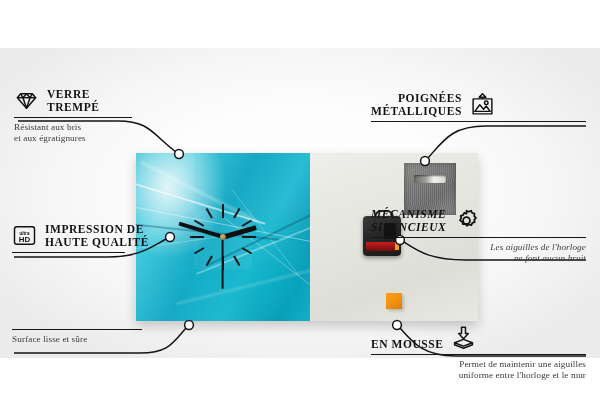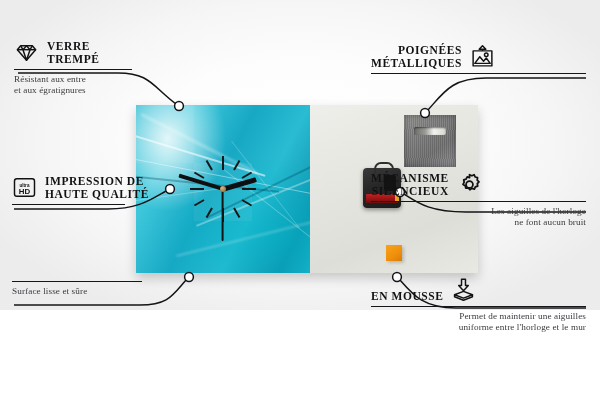--- a/index.html
+++ b/index.html
@@ -7,20 +7,21 @@
     width:600px;height:400px;overflow:hidden;
     font-family:"Liberation Serif",serif;
     background:#ffffff;
     position:relative;
   }
   #stage{
     position:absolute;inset:0;width:600px;height:310px;
     background:
       radial-gradient(ellipse 58% 62% at 50% 46%, #ffffff 0%, #fdfdfd 42%, #f6f6f6 72%, #ececec 100%),
       linear-gradient(100deg,#e9e9e9 0%,#f7f7f7 18%,#ffffff 46%,#fafafa 72%,#e8e8e8 100%);
+    margin-top: 48px;
   }
 
   
   .product{
     position:absolute;left:136px;top:105px;width:342px;height:168px;
     box-shadow:0 5px 11px rgba(0,0,0,.20);
   }
   .panel-front{
     position:absolute;left:0;top:0;width:174px;height:168px;
     background:
@@ -223,21 +224,21 @@
             <path d="M12 5.6 L15.4 9.3"></path>
         </g>
       </svg>
       <div class="co-title">
         <span>VERRE</span><br>
         <span>TREMPÉ</span>
       </div>
     </div>
     <div class="co-rule" style="width:118px;"></div>
     <div class="co-desc">
-      <span>Résistant aux entre</span><br>
+      <span>Résistant aux bris</span><br>
       <span>et aux égratignures</span>
     </div>
   </div>
 
   <div class="callout left" style="left:12px;top:175px;">
     <div class="co-head">
       <svg class="ico" viewBox="0 0 24 24">
         <rect x="2.4" y="3.6" width="19.2" height="16.8" rx="2.2" fill="none" stroke="#111214" stroke-width="1.4"></rect>
         <text x="12" y="11.1" text-anchor="middle" font-family="Liberation Sans, sans-serif" font-size="4.4" font-weight="700" fill="#111214">ultra</text>
         <text x="12" y="18.2" text-anchor="middle" font-family="Liberation Sans, sans-serif" font-size="7.6" font-weight="700" fill="#111214">HD</text>
@@ -269,21 +270,21 @@
           <path d="M12 5.0 V6.6"></path>
           <rect x="3.0" y="6.6" width="18" height="14.4"></rect>
           <path d="M4.6 18.6 L9.4 12.2 L13.0 16.6 L15.6 13.4 L19.4 18.6 Z"></path>
           <circle cx="15.6" cy="10.4" r="1.7"></circle>
         </g>
       </svg>
     </div>
     <div class="co-rule" style="width:215px;margin-left:auto;"></div>
   </div>
 
-  <div class="callout right" style="left:371px;top:172px;">
+  <div class="callout right" style="left:371px;top:160px;font-style:italic;">
     <div class="co-head">
       <div class="co-title">
         <span>MÉCANISME</span><br>
         <span>SILENCIEUX</span>
       </div>
       <svg class="ico" viewBox="0 0 24 24">
         <g fill="none" stroke="#111214" stroke-width="1.7" stroke-linejoin="round">
           <path d="M12 2.6 l2.3 1.0 2.1-1.0 1.0 2.2 2.3 .6 -.3 2.4 1.7 1.7 -1.6 1.7 .4 2.3 -2.3 .8 -.9 2.2 -2.3-.8 -2.0 1.3 -1.6-1.8 -2.4 .2 -.5-2.3 -2.1-1.2 1.1-2.1 -.5-2.3 2.3-.7 1.1-2.1 2.2 .7 Z"></path>
           <circle cx="12" cy="12" r="3.3"></circle>
         </g>

